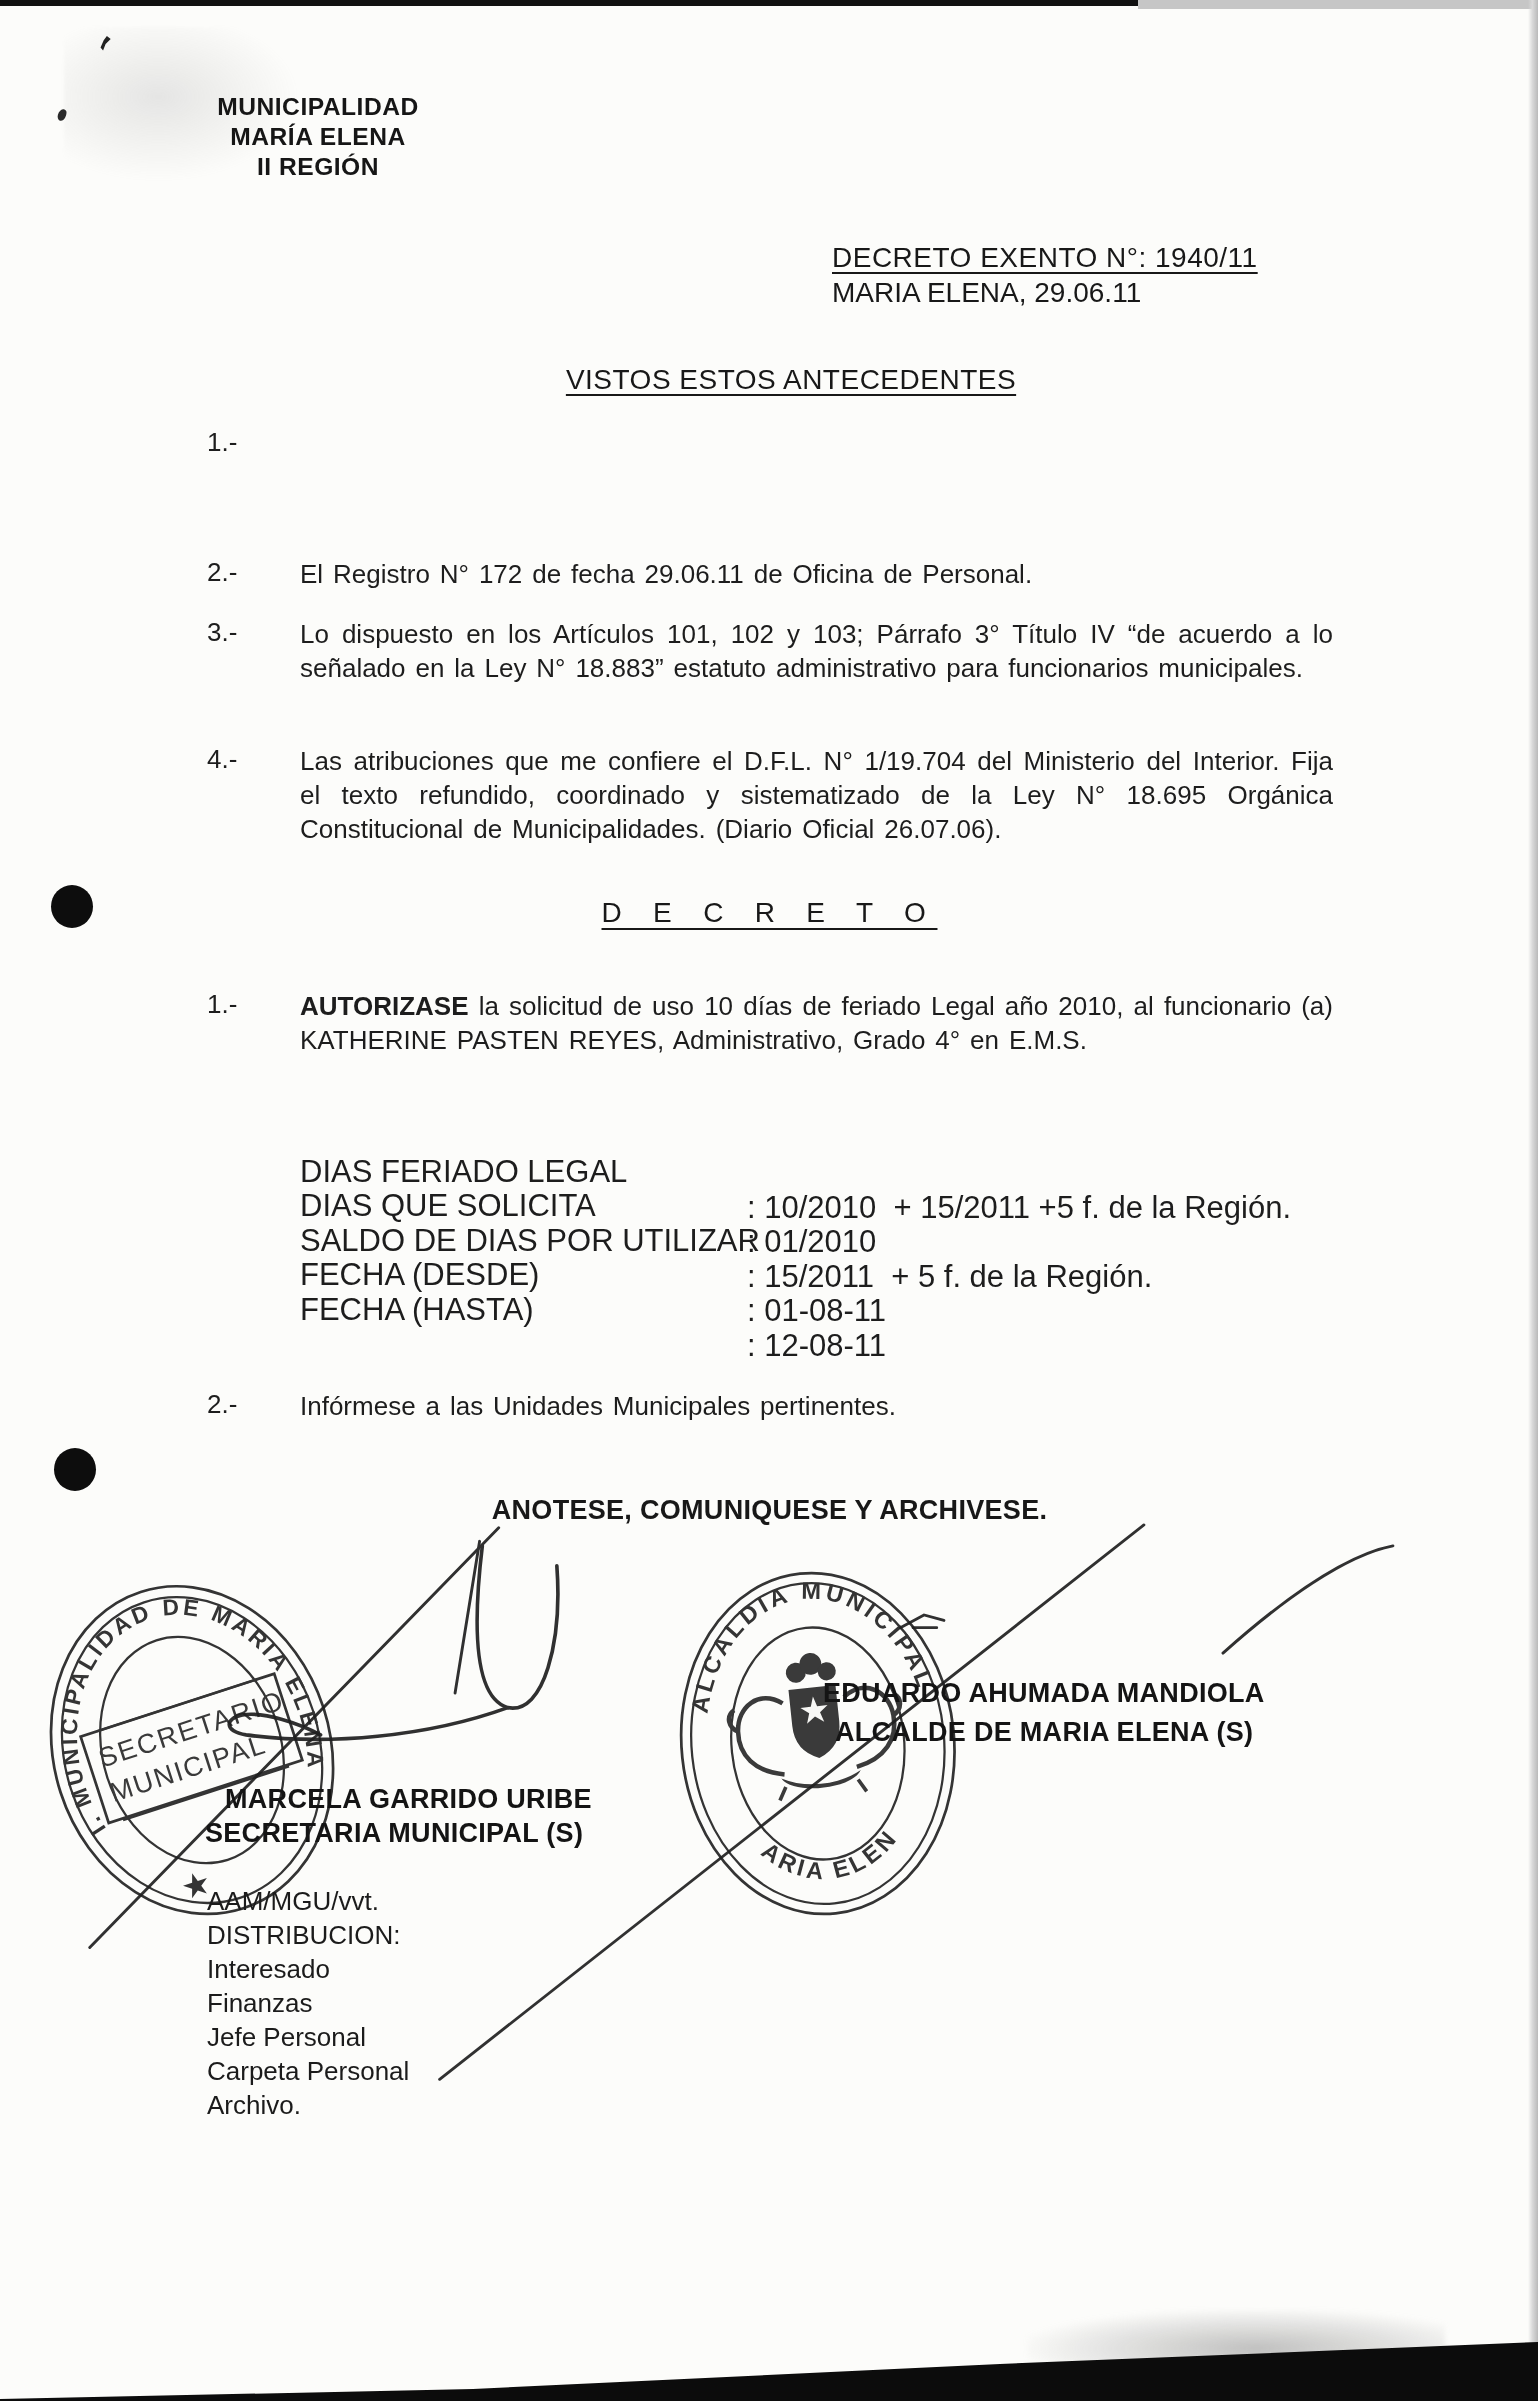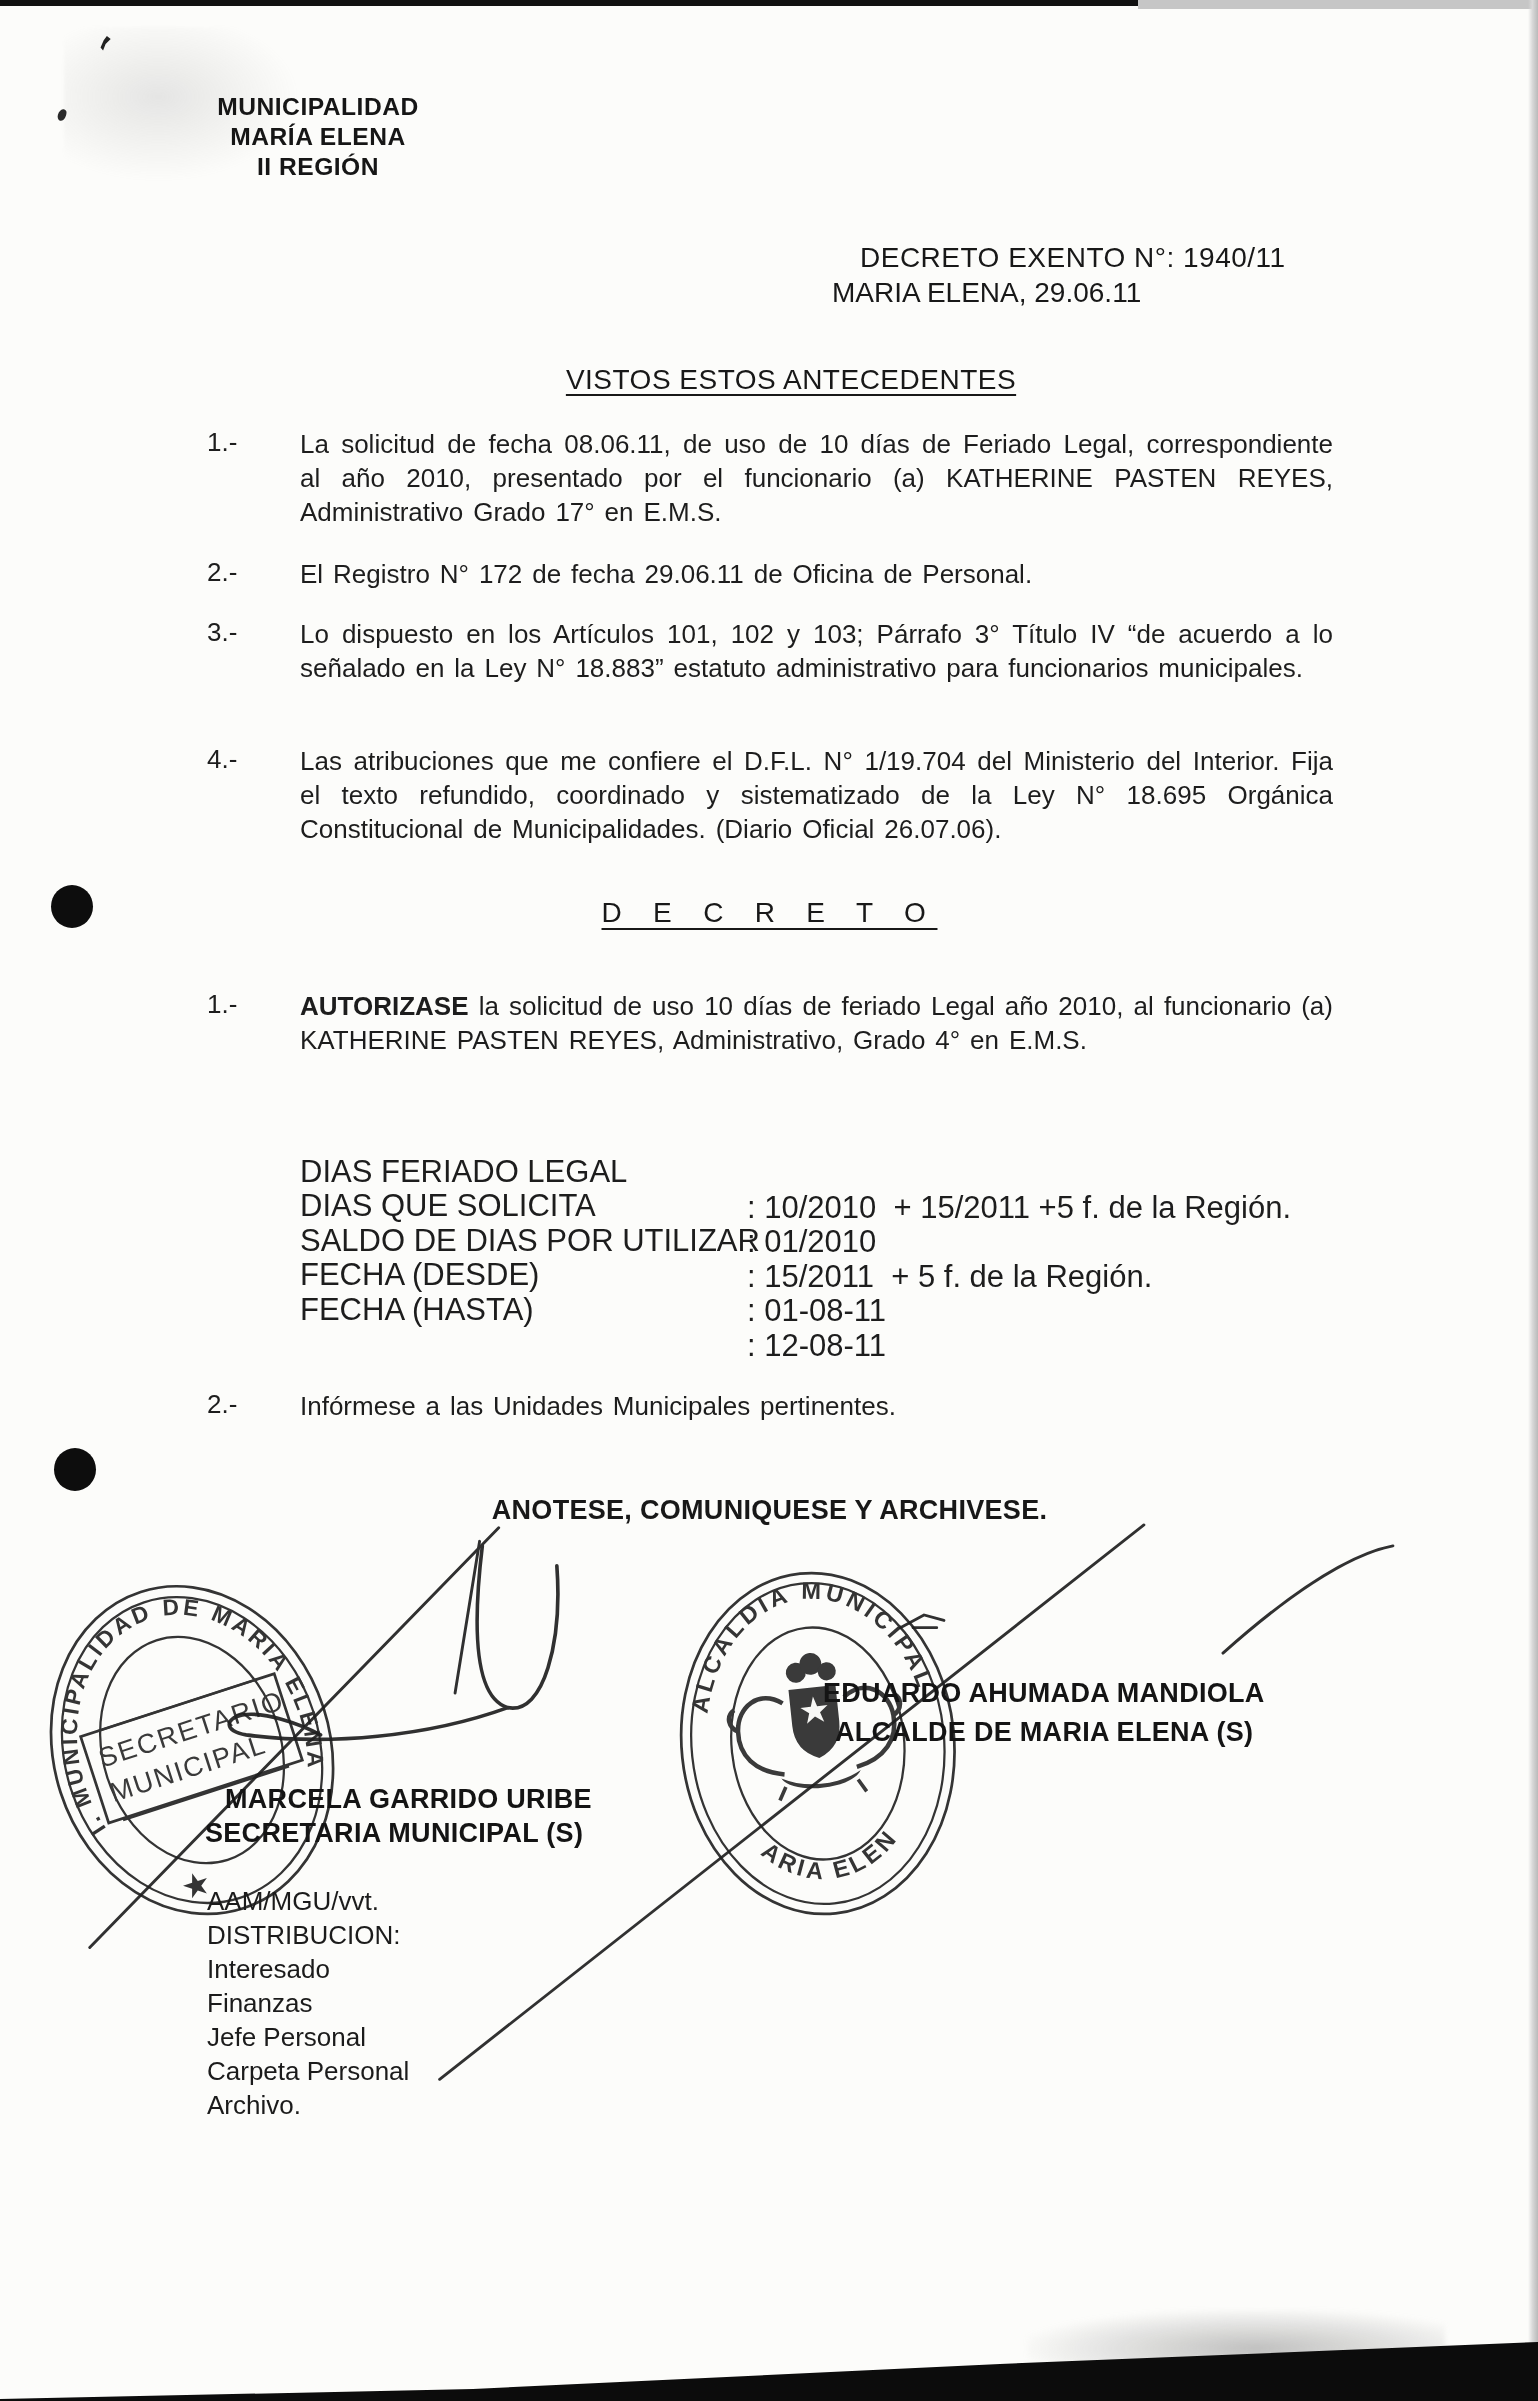--- a/index.html
+++ b/index.html
@@ -30,21 +30,21 @@
   .punch{position:absolute;width:42px;height:43px;background:#0d0d0d;border-radius:50%;}
   .punch.p1{left:51px;top:885px;}
   .punch.p2{left:54px;top:1448px;}
 
   
   .letterhead{position:absolute;left:205px;top:92px;width:226px;
     text-align:center;font-weight:bold;font-size:24.6px;line-height:30px;letter-spacing:0.5px;color:#161616;}
 
   
   .decree-head{position:absolute;left:832px;top:240px;font-size:28px;line-height:35px;color:#181818;}
-  .decree-head .no{text-decoration-thickness:2.3px;text-underline-offset:4.5px;letter-spacing:0.5px;margin-left:28px;}
+  .decree-head .no{text-decoration:underline;text-decoration-thickness:2.3px;text-underline-offset:4.5px;letter-spacing:0.5px;}
 
   .center-title{position:absolute;left:0;width:1539px;text-align:center;font-size:28px;color:#181818;}
   .vistos{top:364px;}
   .vistos span{text-decoration:underline;text-decoration-thickness:2.3px;text-underline-offset:4.5px;letter-spacing:0.5px;margin-left:43px;}
   .decreto-title{top:897px;}
   .decreto-title span{text-decoration:underline;text-decoration-thickness:2.3px;text-underline-offset:5.5px;letter-spacing:11.8px;}
   .closing{top:1495px;font-weight:bold;font-size:27px;letter-spacing:0.3px;}
 
   
   .item-num{position:absolute;left:207px;font-size:26px;color:#1d1d1d;}
@@ -86,21 +86,20 @@
   <div class="decree-head">
     <div class="no">DECRETO EXENTO N°: 1940/11</div>
     <div>MARIA ELENA, 29.06.11</div>
   </div>
 
   <div class="center-title vistos">
     <span>VISTOS ESTOS ANTECEDENTES</span>
   </div>
 
   <div class="item-num" style="top:427px">1.-</div>
-  <div class="item-body" style="top:427px">La solicitud de fecha 08.06.11, de uso de 10 días de Feriado Legal, correspondiente al año 2010, presentado por el funcionario (a) KATHERINE PASTEN REYES, Administrativo  Grado 17° en E.M.S.</div>
 
   <div class="item-num" style="top:557px">2.-</div>
   <div class="item-body" style="top:557px">El Registro N° 172 de fecha 29.06.11 de Oficina de Personal.</div>
 
   <div class="item-num" style="top:617px">3.-</div>
   <div class="item-body" style="top:617px">Lo dispuesto en los Artículos 101, 102 y 103; Párrafo 3° Título IV “de acuerdo a lo señalado en la Ley N° 18.883” estatuto administrativo para funcionarios municipales.</div>
 
   <div class="item-num" style="top:744px">4.-</div>
   <div class="item-body" style="top:744px">Las atribuciones que me confiere el D.F.L. N° 1/19.704 del Ministerio del Interior.  Fija el texto refundido, coordinado y sistematizado de la Ley N° 18.695 Orgánica Constitucional de Municipalidades.  (Diario Oficial 26.07.06).</div>
 

